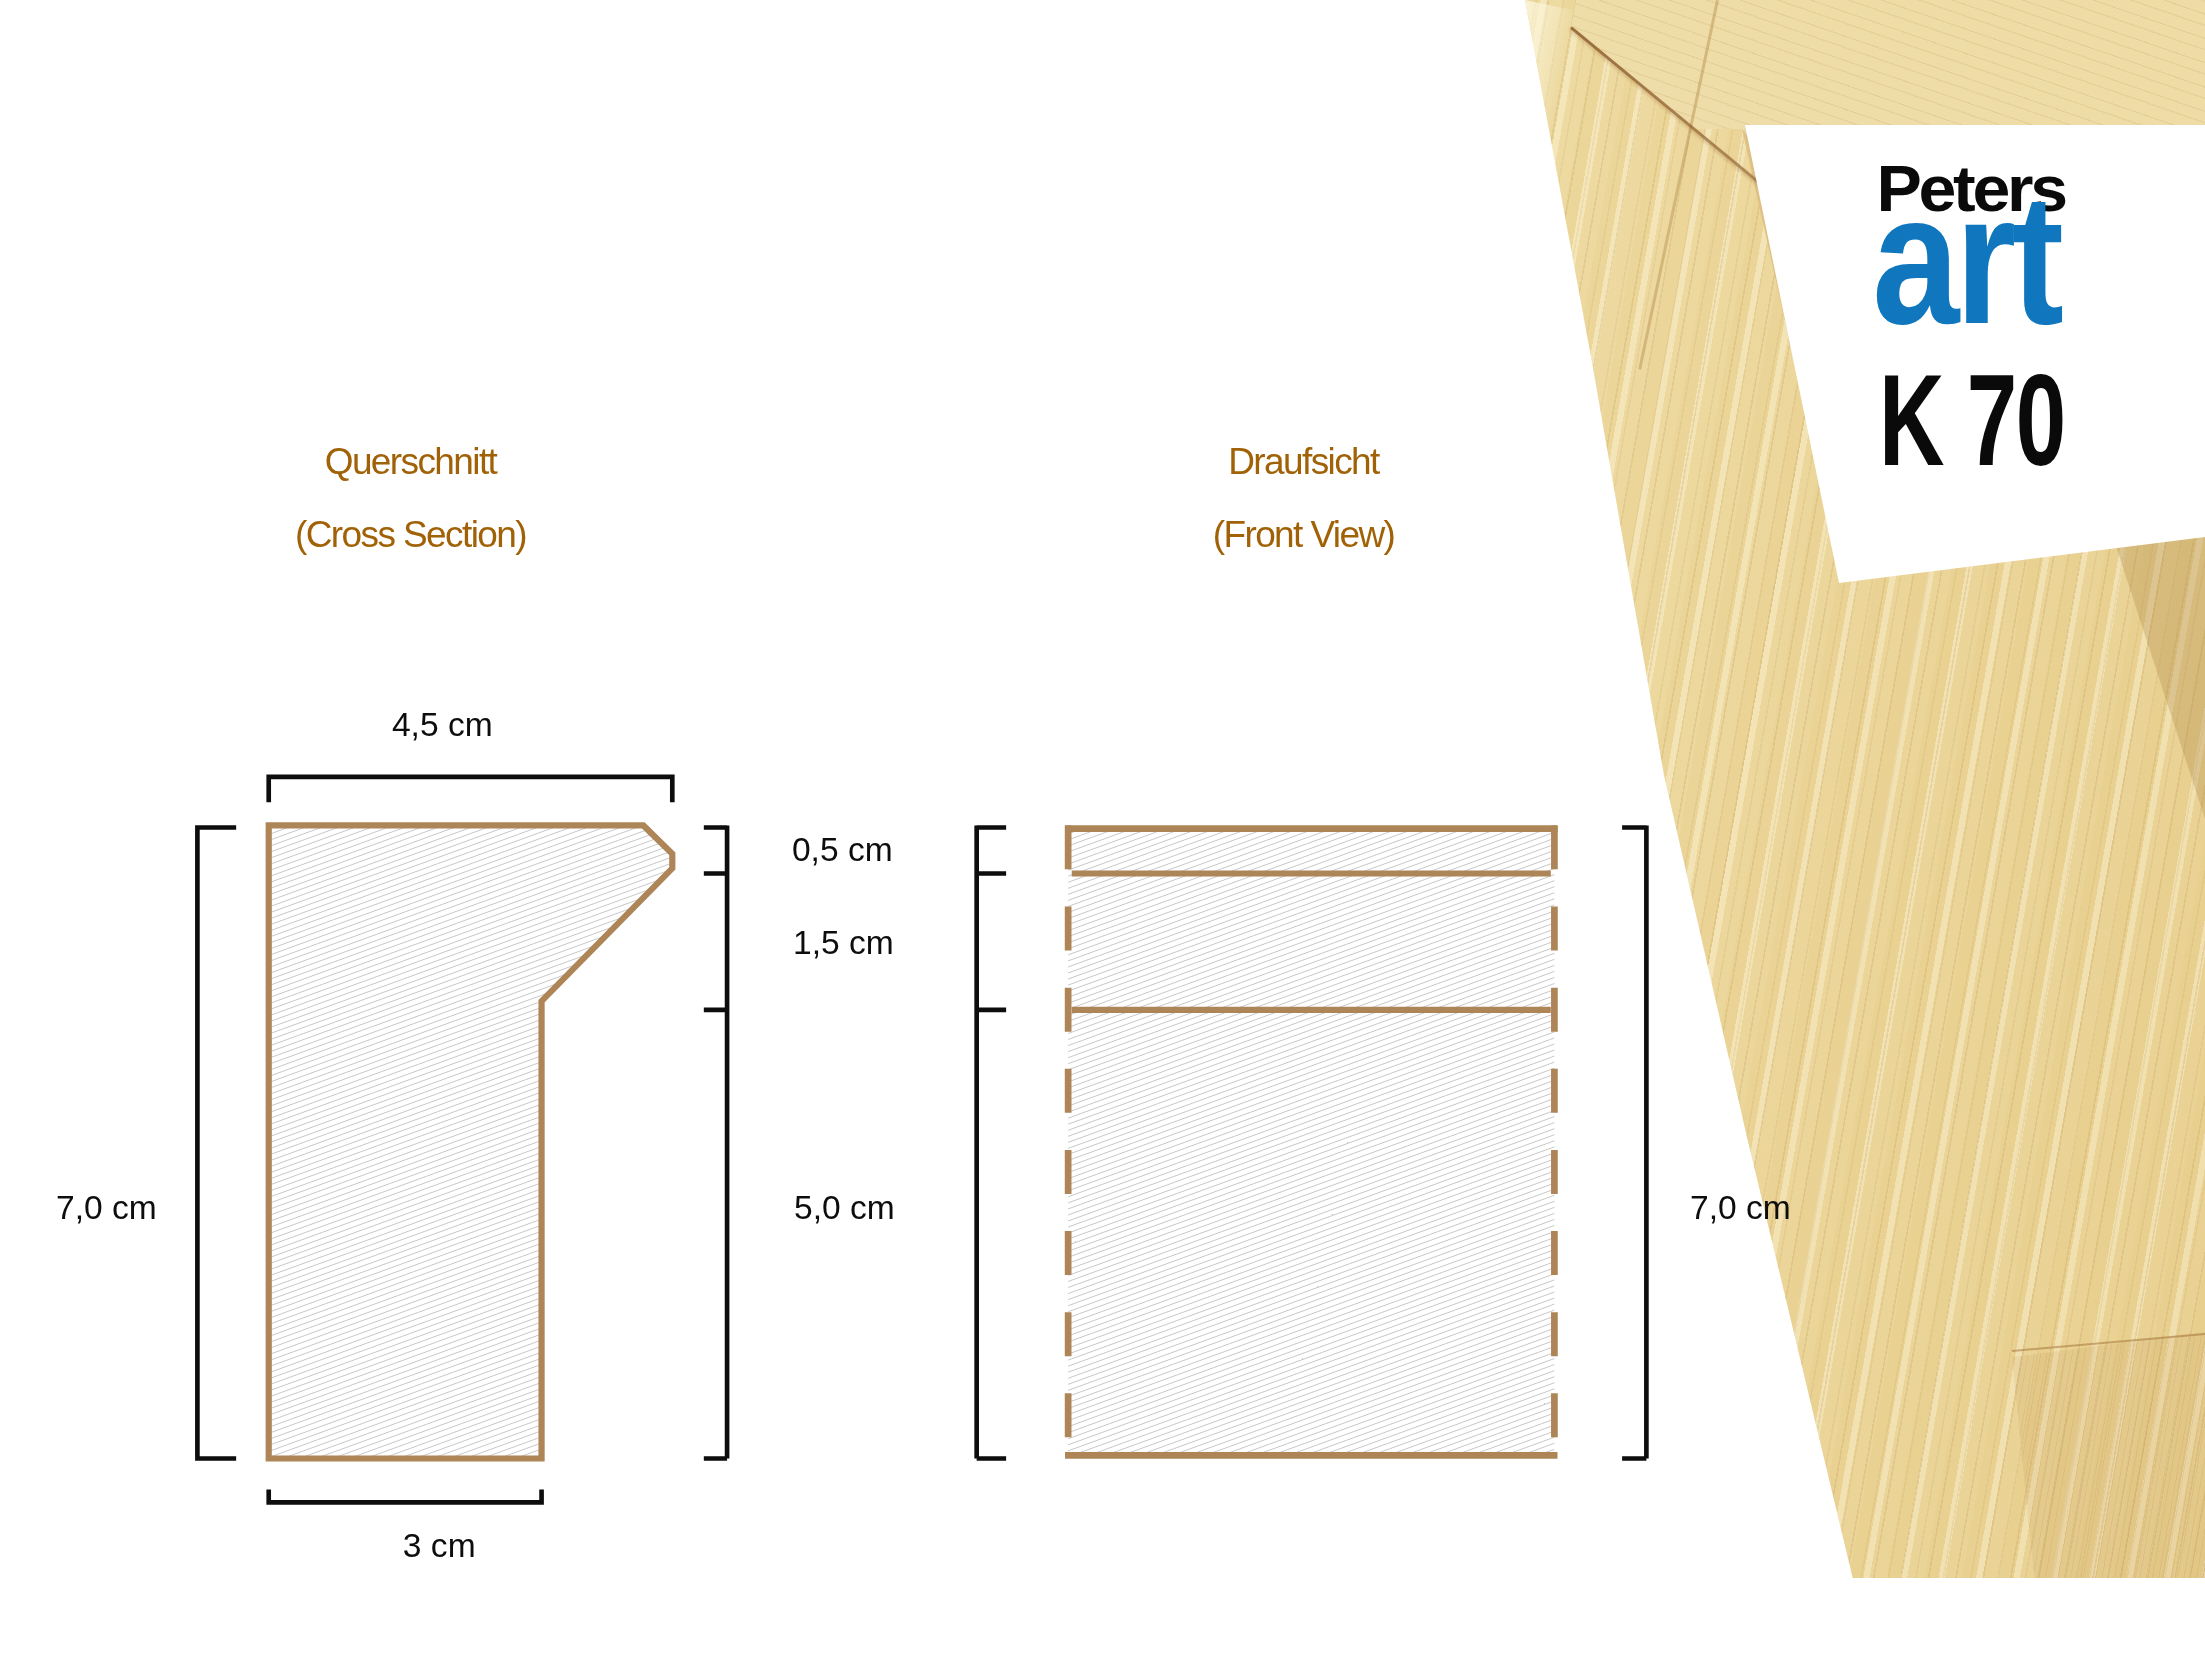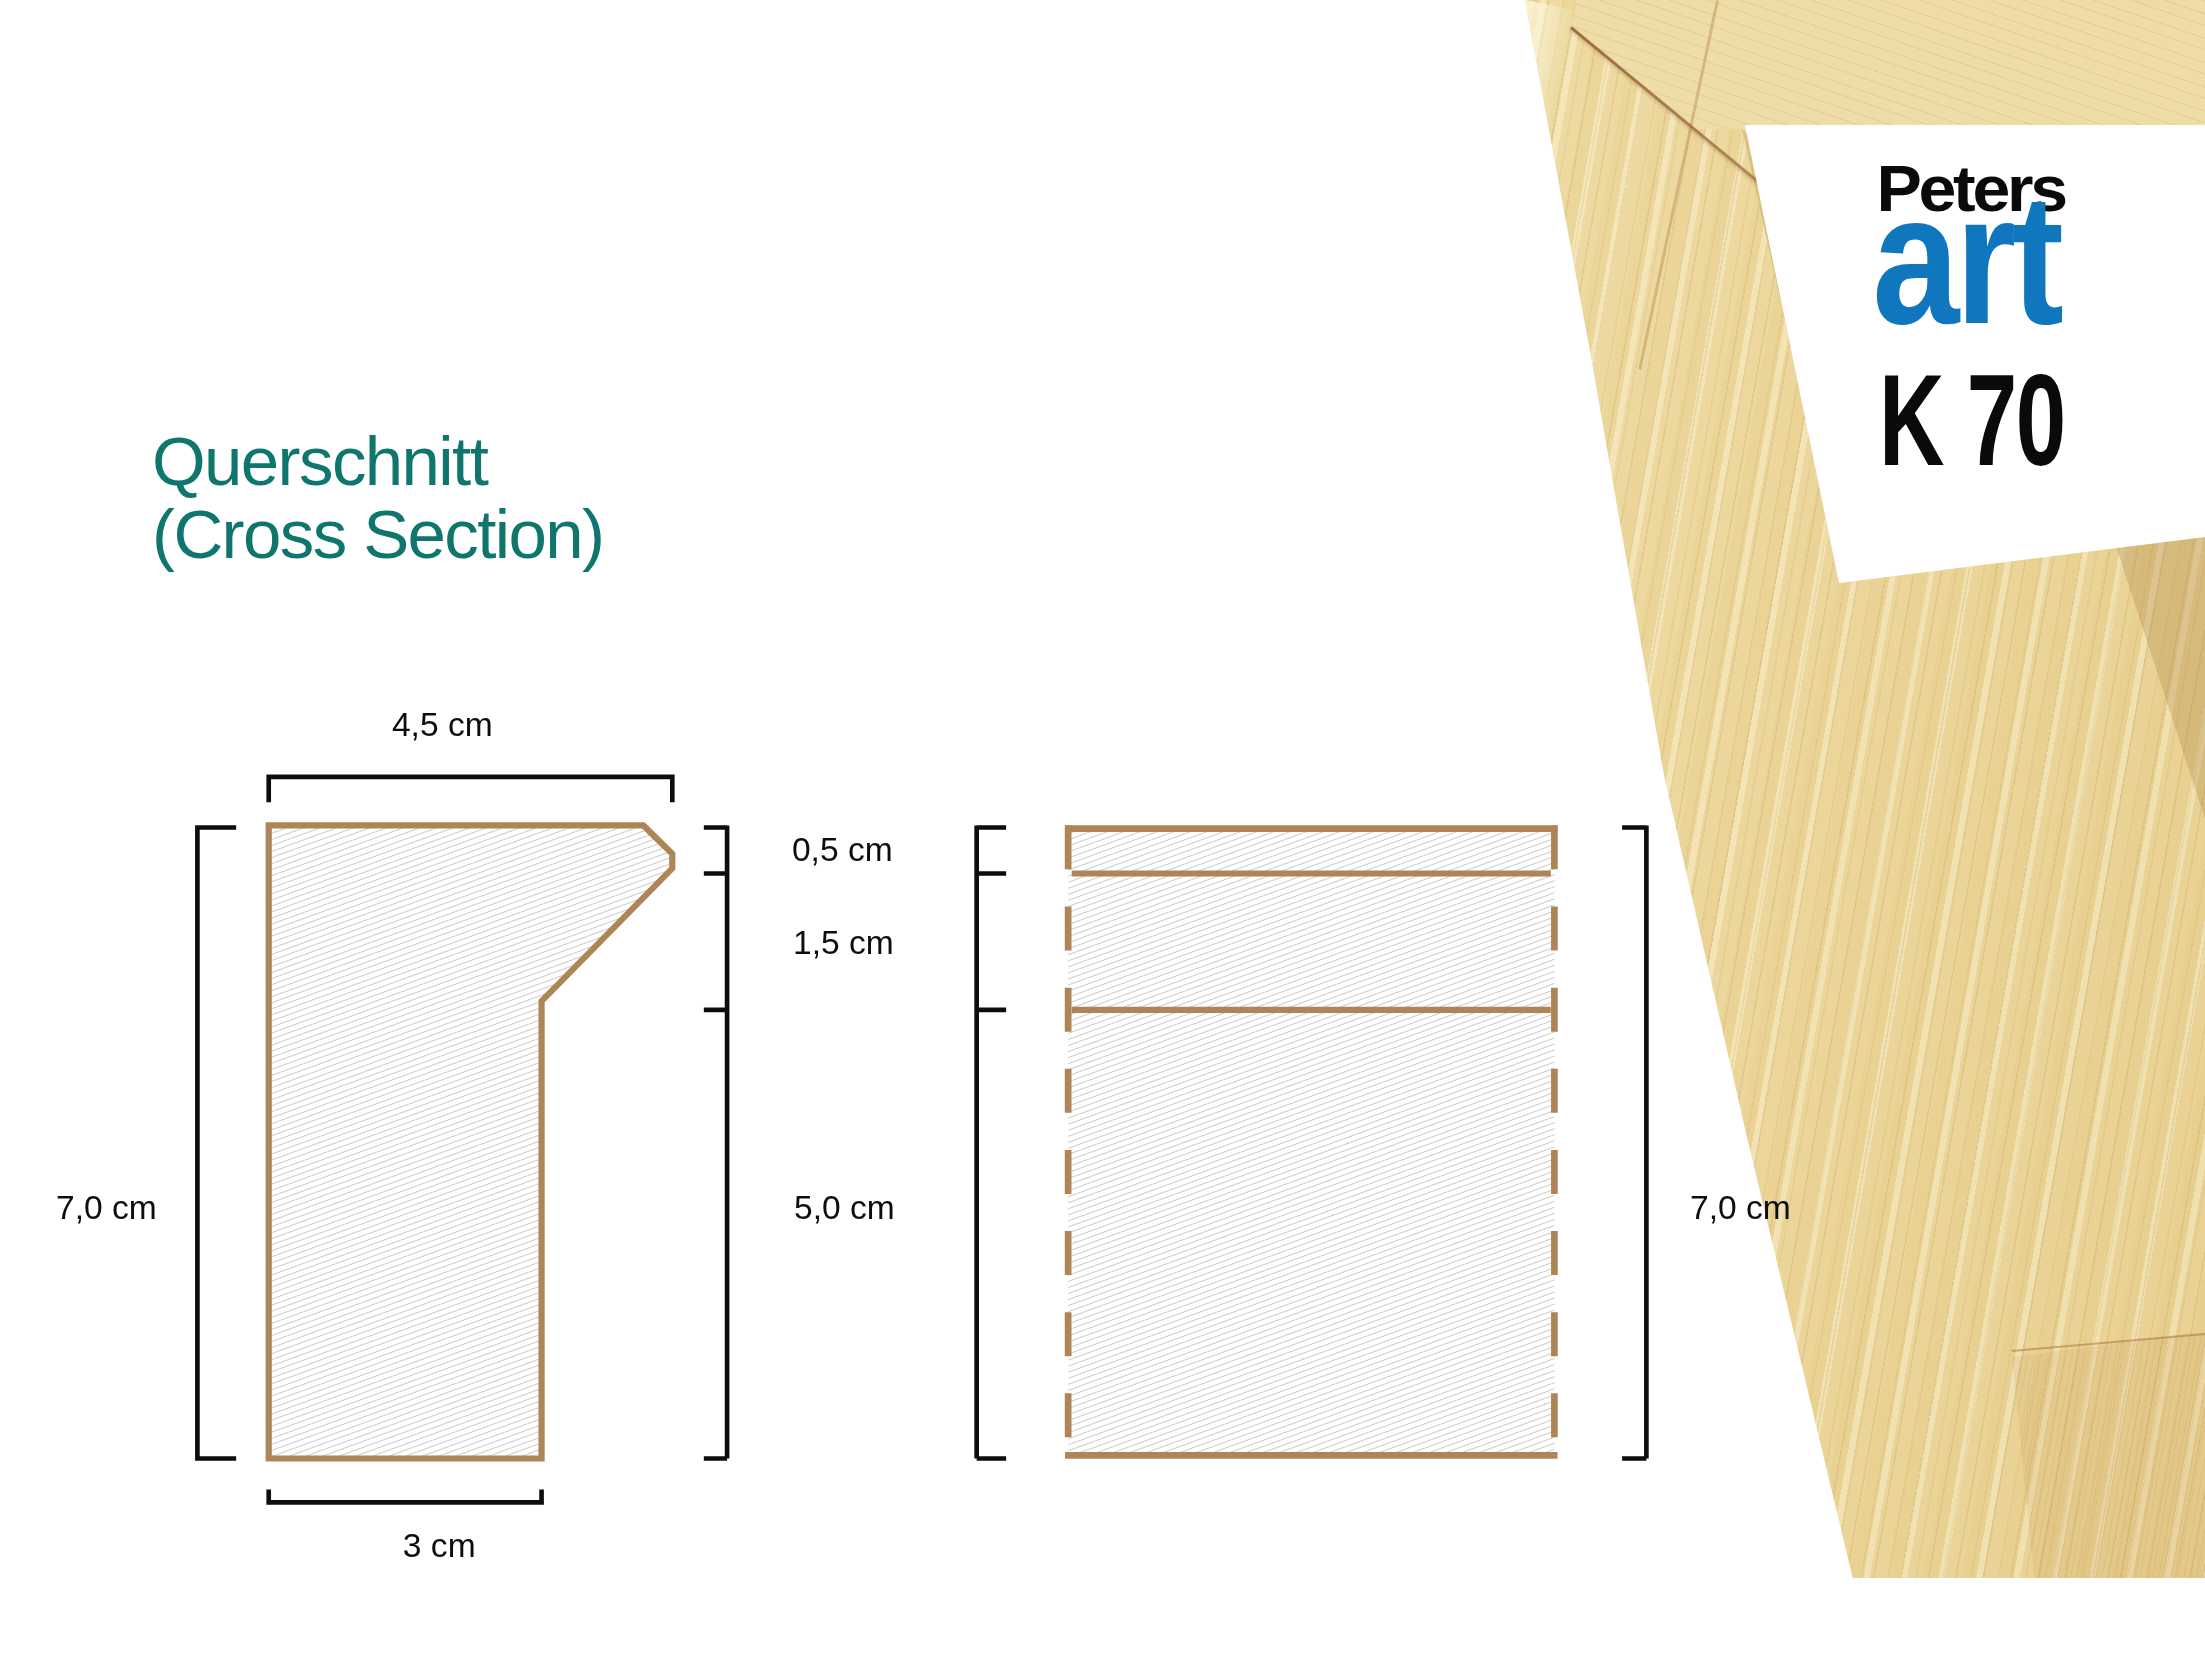--- a/index.html
+++ b/index.html
@@ -48,22 +48,22 @@
 
   
   .logo-box{position:absolute;inset:0;background:#ffffff;
     clip-path:polygon(1745px 125px,2205px 125px,2205px 537px,1839px 583px);}
   .logo-svg{position:absolute;left:1861px;top:145px;width:258px;height:434px;}
 
   
   .draw-svg{position:absolute;inset:0;width:2205px;height:1654px;}
 
   
-  .title{position:absolute;width:517px;color:#0f766e;
-         font-size:69px;line-height:73px;letter-spacing:-1.6px;}
+  .title{position:absolute;width:517px;text-align:center;color:#a16207;
+         font-size:37px;line-height:73px;letter-spacing:-1.6px;}
   .title-left{left:152px;top:425px;}
   .title-right{left:1045px;top:425px;}
 </style>
 </head>
 <body>
 
 <div class="stage">
 
   <div class="wood">
     <div class="wood-base"></div>
@@ -118,15 +118,19 @@
     <text x="1630" y="1666" text-anchor="middle" font-family="Liberation Sans, sans-serif" font-size="65" fill="#0d0d0d">0,5 cm</text>
     <text x="1632" y="1845" text-anchor="middle" font-family="Liberation Sans, sans-serif" font-size="65" fill="#0d0d0d">1,5 cm</text>
     <text x="1634" y="2358" text-anchor="middle" font-family="Liberation Sans, sans-serif" font-size="65" fill="#0d0d0d">5,0 cm</text>
     <text x="3368" y="2358" text-anchor="middle" font-family="Liberation Sans, sans-serif" font-size="65" fill="#0d0d0d">7,0 cm</text>
   </svg>
 
   <div class="title title-left">
     <div>Querschnitt</div>
     <div>(Cross Section)</div>
   </div>
+  <div class="title title-right">
+    <div>Draufsicht</div>
+    <div>(Front View)</div>
+  </div>
 
 </div>
 
 
 </body></html>

